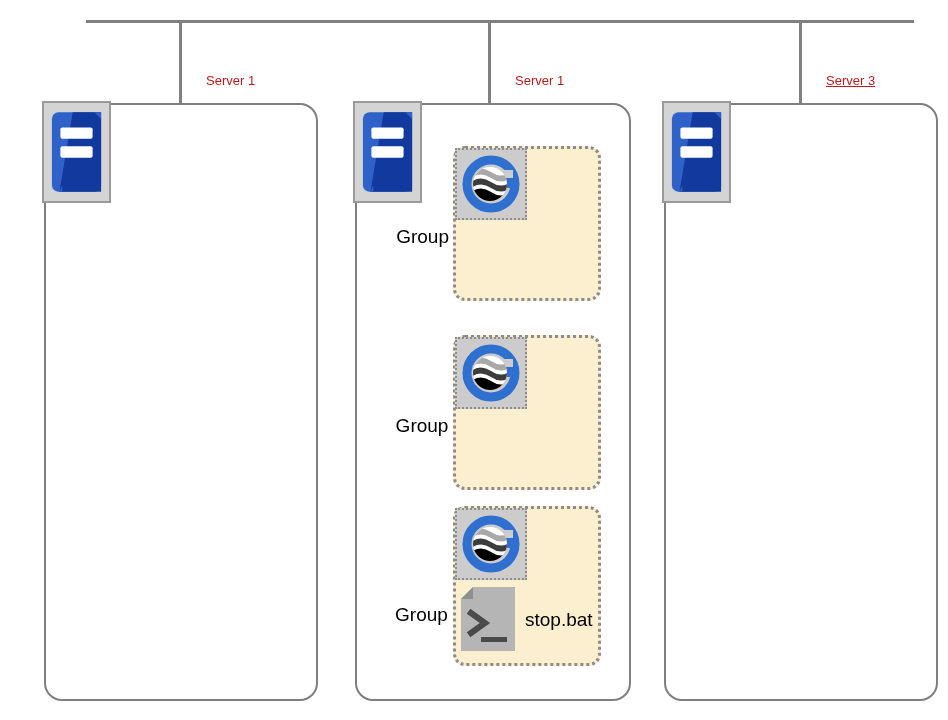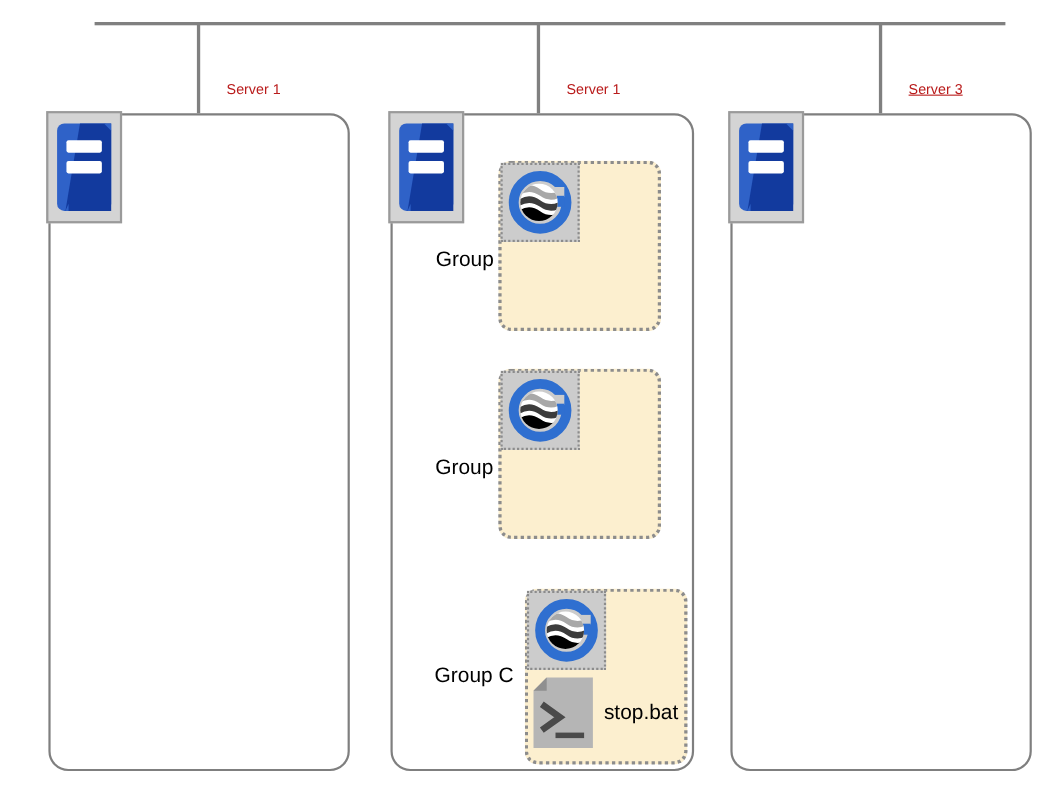--- a/index.html
+++ b/index.html
@@ -201,21 +201,21 @@
             <rect x="14" y="16" width="40" height="38" fill="#ffffff"></rect>
             <path d="M14 22 q10 -7 20 0 q10 7 20 0 l0 6 q-10 7 -20 0 q-10 -7 -20 0 z" fill="#a8a8a8"></path>
             <path d="M14 32 q10 -7 20 0 q10 7 20 0 l0 6 q-10 7 -20 0 q-10 -7 -20 0 z" fill="#3c3c3c"></path>
             <path d="M14 42 q10 -7 20 0 q10 7 20 0 l0 14 l-40 0 z" fill="#000000"></path>
           </g>
         </svg>
       </div>
     </div>
 
     <div class="group-label glabel-c">Group C</div>
-    <div class="group-box group-c" style="left:96px; top:430px;margin-left:24px;">
+    <div class="group-box group-c" style="left:96px; top:401px;">
       <div class="gateway-icon">
         <svg width="68" height="68" viewBox="0 0 68 68" aria-hidden="true">
           <circle cx="34" cy="34" r="24" fill="none" stroke="#2f6fd0" stroke-width="9"></circle>
           <rect x="34" y="20" width="22" height="9" fill="#cccccc"></rect>
           <rect x="38" y="28" width="18" height="10" fill="#2f6fd0"></rect>
           <clipPath id="gclipC">
               <circle cx="33" cy="34" r="17"></circle>
             </clipPath>
           <g clip-path="url(#gclipC)">
             <rect x="14" y="16" width="40" height="38" fill="#ffffff"></rect>

